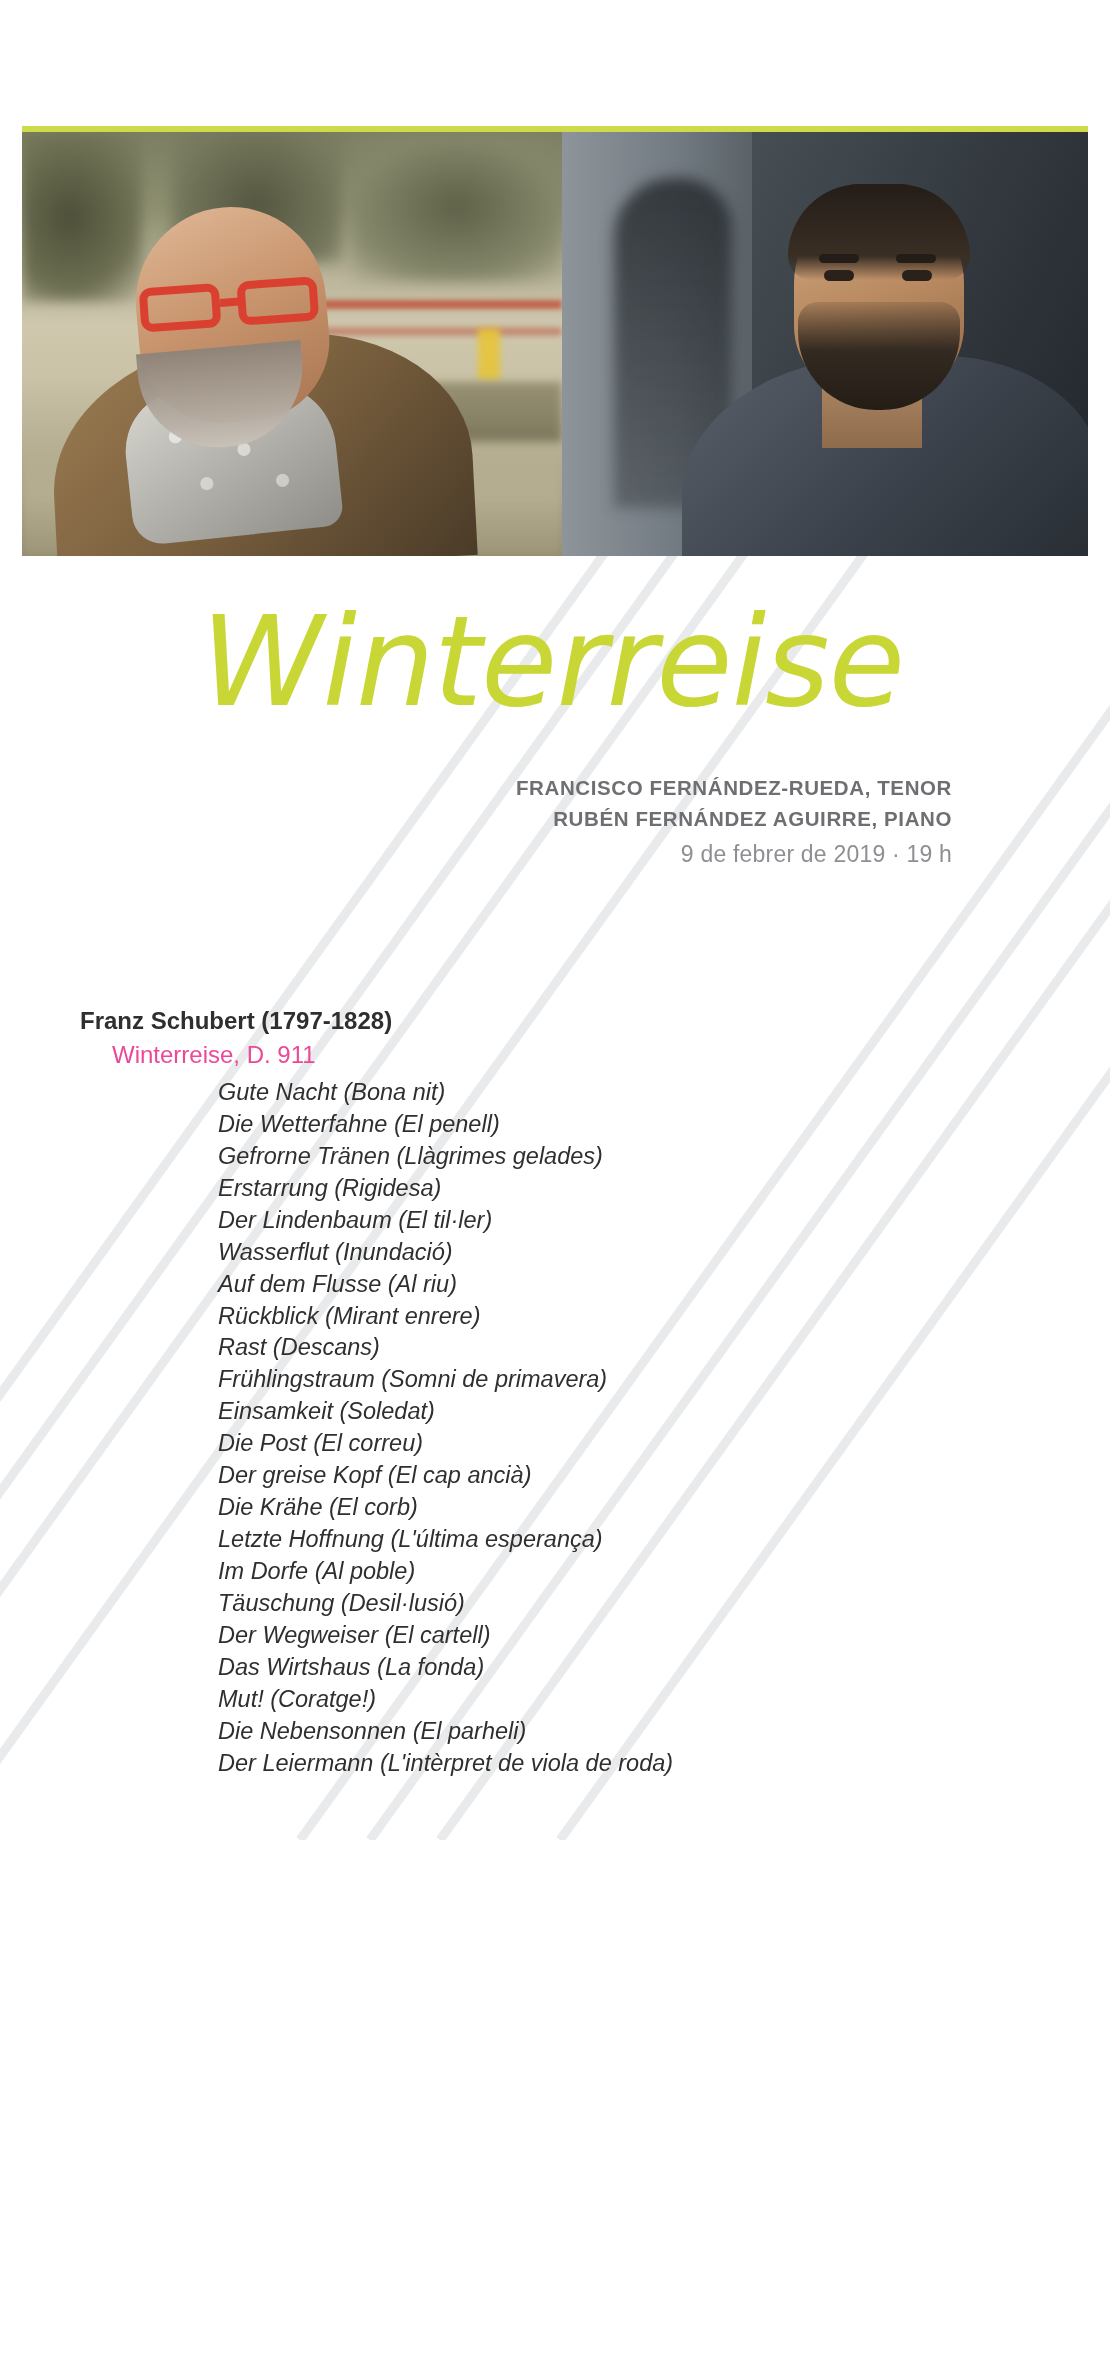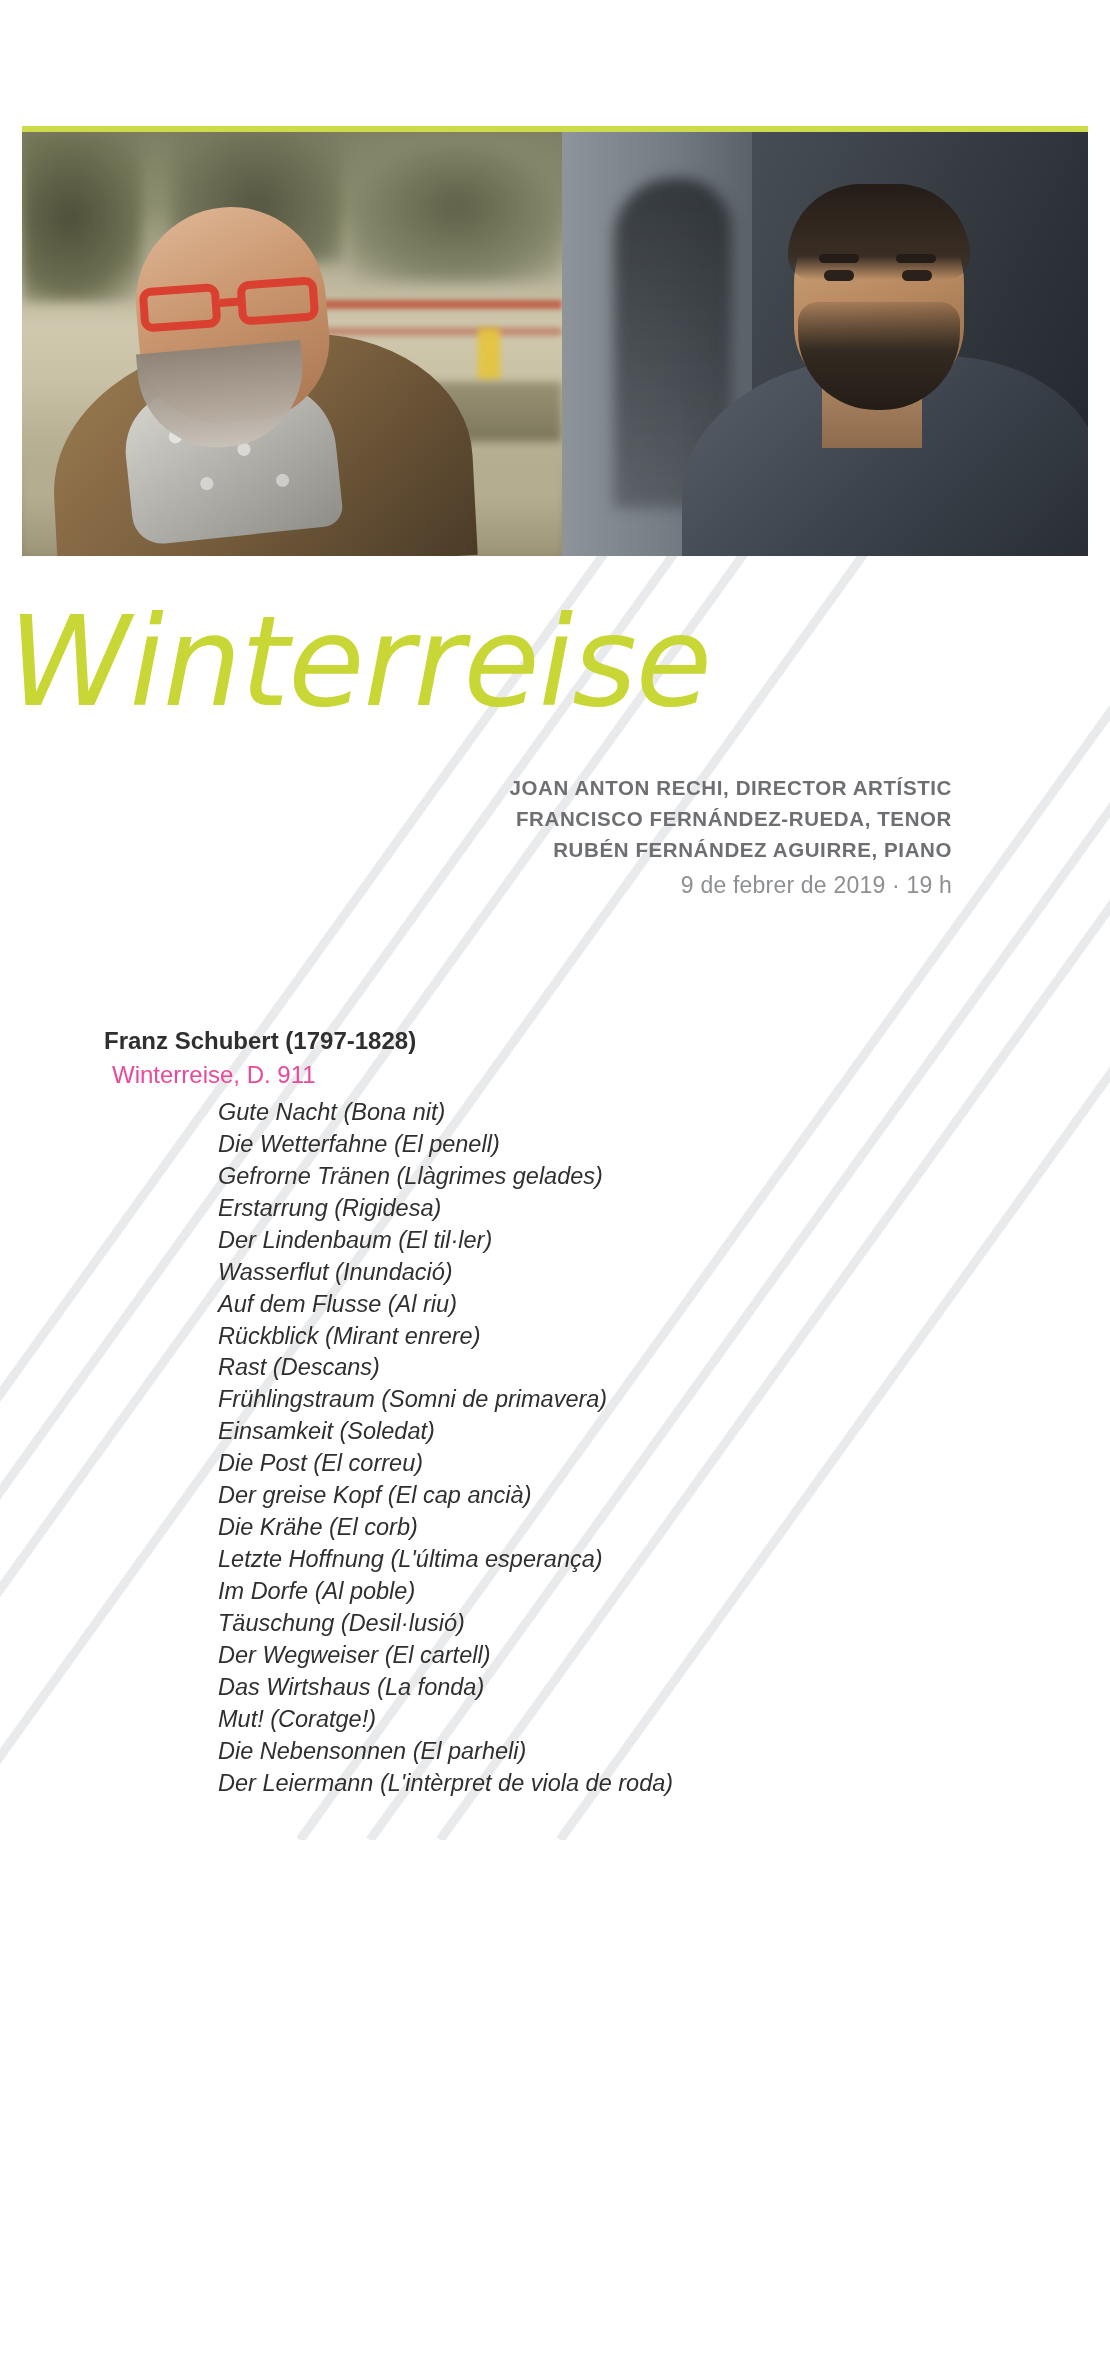--- a/index.html
+++ b/index.html
@@ -207,23 +207,23 @@
   .pr-brow {
     position: absolute; top: 122px; width: 40px; height: 9px;
     background: #241d17; border-radius: 5px;
   }
   .pr-brow.l { left: 257px; }
   .pr-brow.r { left: 334px; }
 
   
   .title {
     position: absolute;
-    left: 8px; top: 600px;
+    left: 16px; top: 600px;
     width: 888px;
-    text-align: left;
+    text-align: right;
     font-family: "DejaVu Sans", sans-serif;
     font-style: italic;
     font-weight: 400;
     font-size: 124px;
     line-height: 1;
     letter-spacing: -1px;
     color: #c9d736;
     z-index: 2;
   }
 
@@ -255,23 +255,22 @@
   .program {
     position: absolute;
     left: 0; top: 1005px;
     width: 1110px;
     z-index: 2;
   }
   .composer {
     font-size: 24px;
     font-weight: bold;
     color: #2f2f2f;
-    padding-left: 104px;
+    padding-left: 80px;
     line-height: 1.3;
-    margin-top: 20px;
   }
   .work {
     font-size: 24px;
     color: #ec4899;
     padding-left: 112px;
     line-height: 1.32;
     margin-top: 3px;
   }
   .movements {
     margin-top: 6px;
@@ -339,21 +338,20 @@
       <div class="pr-brow r"></div>
       <div class="pr-eye l"></div>
       <div class="pr-eye r"></div>
       <div class="pr-beard"></div>
     </div>
   </div>
 
   <div class="title">Winterreise</div>
 
   <div class="credits">
-    <div class="credit-line">JOAN ANTON RECHI, DIRECTOR ARTÍSTIC</div>
     <div class="credit-line">FRANCISCO FERNÁNDEZ-RUEDA, TENOR</div>
     <div class="credit-line">RUBÉN FERNÁNDEZ AGUIRRE, PIANO</div>
     <div class="date-line">9 de febrer de 2019 · 19 h</div>
   </div>
 
   <div class="program">
     <div class="composer">Franz Schubert (1797-1828)</div>
     <div class="work">Winterreise, D. 911</div>
     <ul class="movements">
       <li>Gute Nacht (Bona nit)</li>

